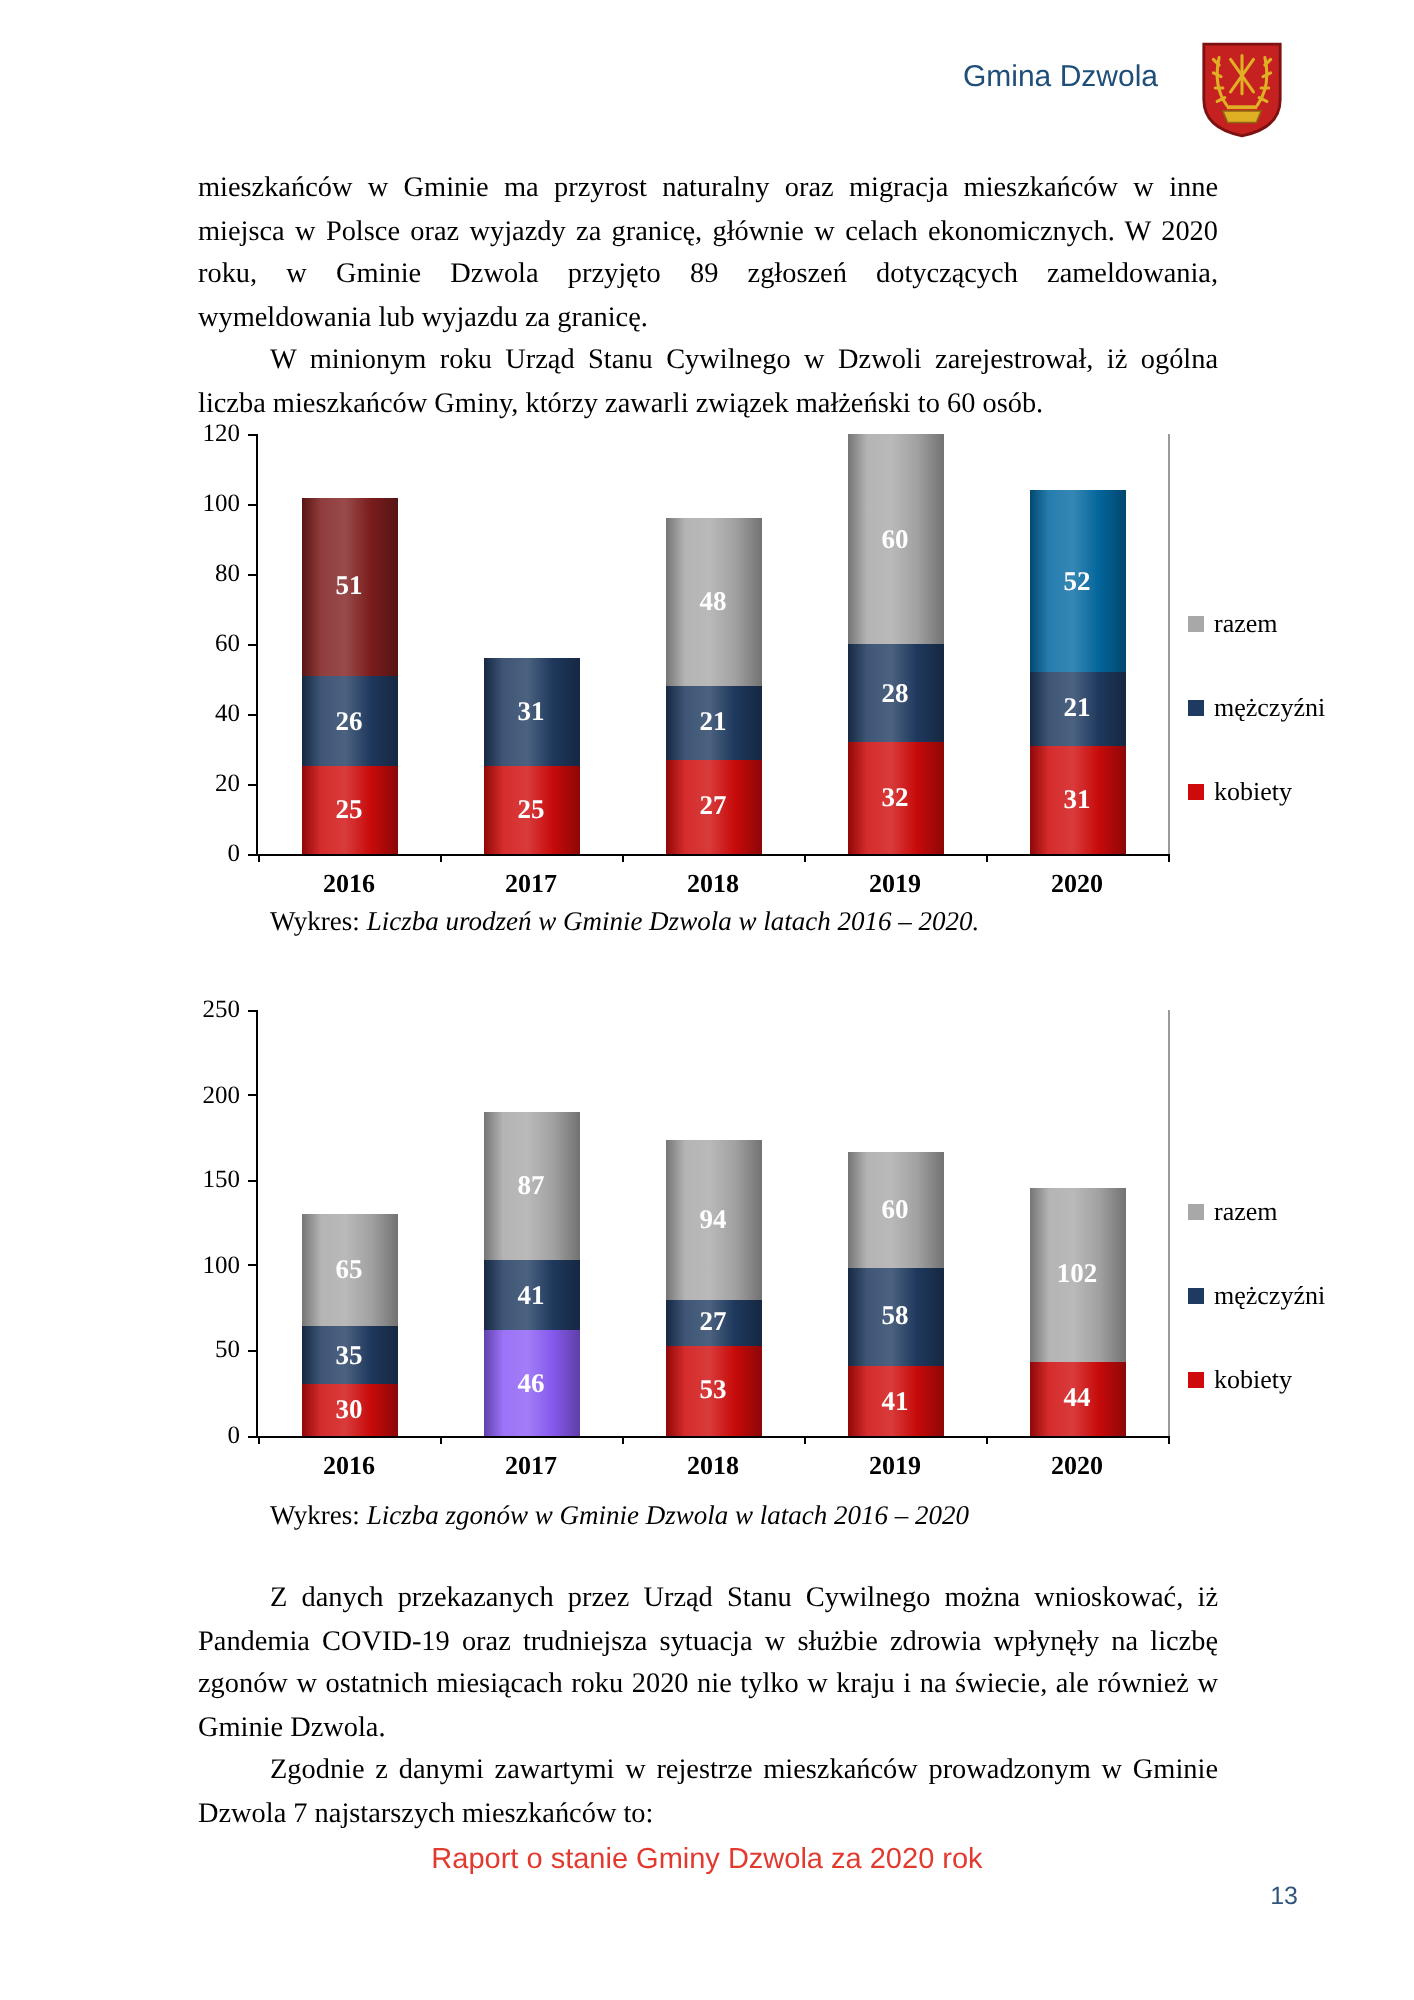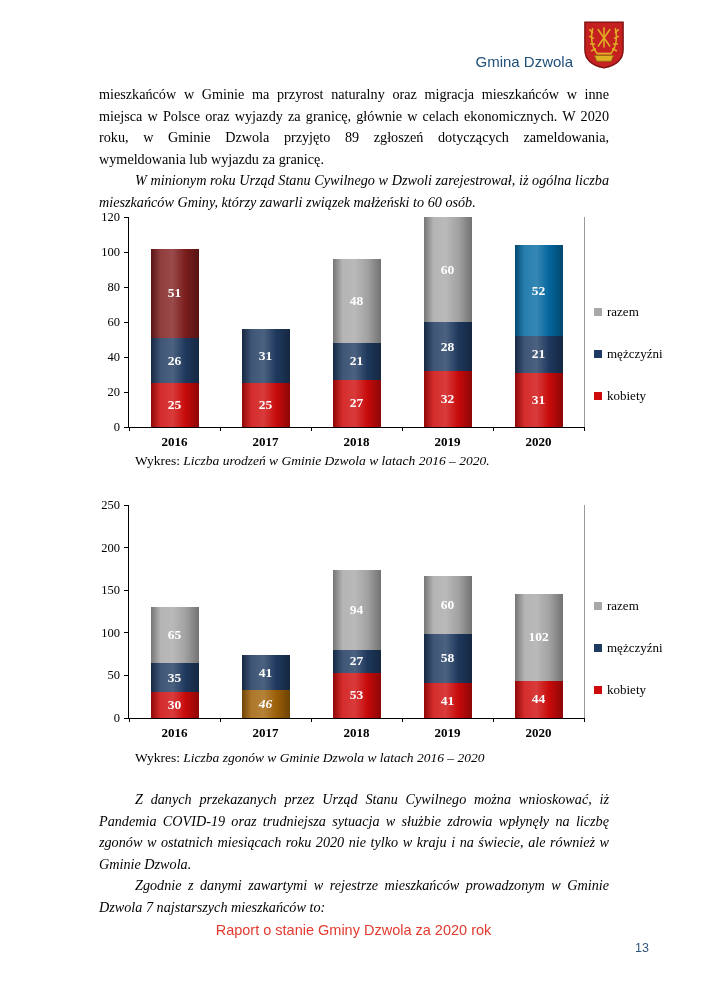--- a/index.html
+++ b/index.html
@@ -2,29 +2,29 @@
 <html lang="pl"><head>
 <meta charset="utf-8">
 <style>
   html,body{margin:0;padding:0;background:#888;}
   .page{
     position:relative; width:707px; height:1000px; margin:0 auto;
     background:#ffffff; overflow:hidden;
     font-family:"Liberation Serif", serif; color:#000;
   }
   
-  .header-block{position:absolute; top:20px; right:82px; display:flex; align-items:flex-end; gap:10px;}
+  .header-block{position:absolute; top:20px; right:65px; display:flex; align-items:flex-start; gap:21px;}
   .header-title{font-family:"Liberation Sans", sans-serif; font-size:15px; color:#1f4e79; margin-top:10px;}
   .coat{display:block;}
   
   .text-block{position:absolute; left:99px; width:510px; font-size:14.2px; line-height:21.5px; text-align:justify;}
   .text-block-1{top:84px;}
   .text-block-2{top:789px;}
   .text-block p{margin:0;}
-  .indent{text-indent:36px;font-style:italic;}
+  .indent{text-indent:36px;}
   
   .chart{position:absolute; left:99px; width:561px; margin:0; padding:0;}
   .chart-1{top:208px; height:246px;}
   .chart-2{top:496px; height:252px;}
   .plot{
     position:absolute; left:29px; top:9px; width:455px;
     border-left:1.4px solid #000; border-bottom:1.4px solid #000; border-right:1px solid #9a9a9a;
     background:#fff;
   }
   .chart-1 .plot{height:210px;}
@@ -235,25 +235,28 @@
               <span class="seg-label">35</span>
             </div>
             <div class="segment" style="height: 55.38px; background: rgb(168, 168, 168);">
               <span class="seg-label">65</span>
             </div>
           </div>
         </div>
         <div class="x-label" style="left: 0px; width: 91px;">2016</div>
         <div class="slot" style="left: 91px; width: 91px;">
           <div class="bar">
-            <div class="segment" style="height: 28px; background: #a16207; font-style: italic;">
+            <div class="segment" style="height: 53px; background: #8b5cf6;">
               <span class="seg-label">46</span>
             </div>
             <div class="segment" style="height: 34.932px; background: rgb(31, 58, 96);">
               <span class="seg-label">41</span>
+            </div>
+            <div class="segment" style="height: 74.124px; background: rgb(168, 168, 168);">
+              <span class="seg-label">87</span>
             </div>
           </div>
         </div>
         <div class="x-label" style="left: 91px; width: 91px;">2017</div>
         <div class="slot" style="left: 182px; width: 91px;">
           <div class="bar">
             <div class="segment" style="height: 45.156px; background: rgb(207, 10, 10);">
               <span class="seg-label">53</span>
             </div>
             <div class="segment" style="height: 23.004px; background: rgb(31, 58, 96);">

